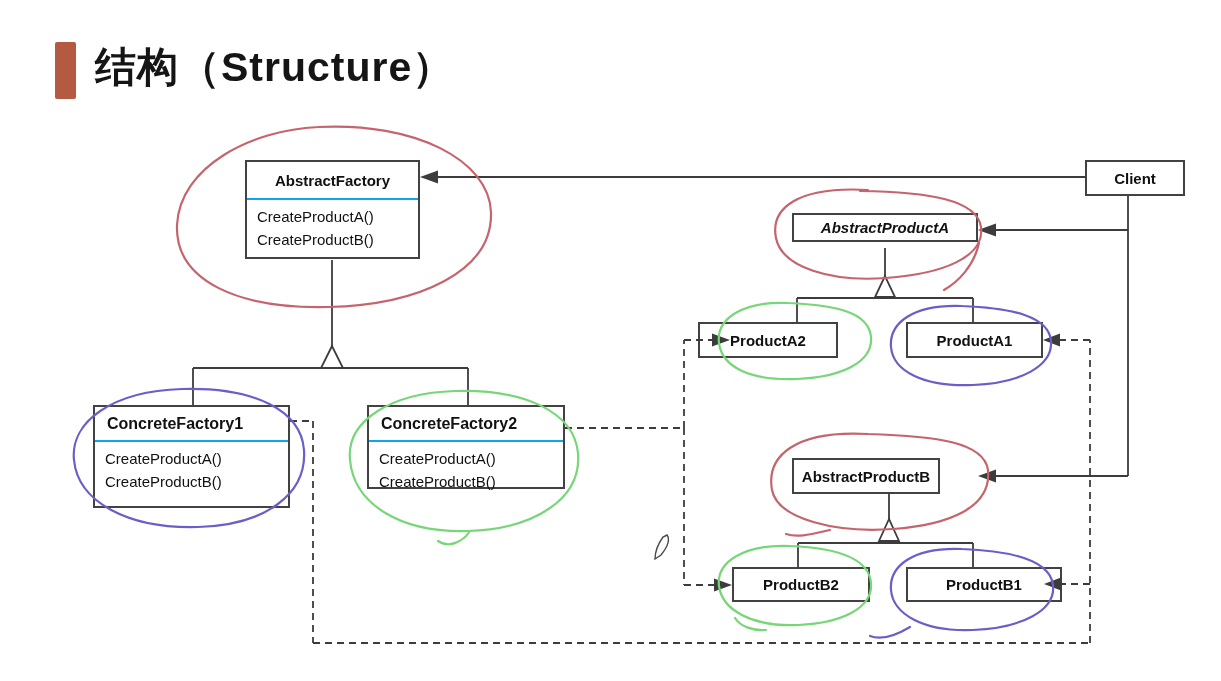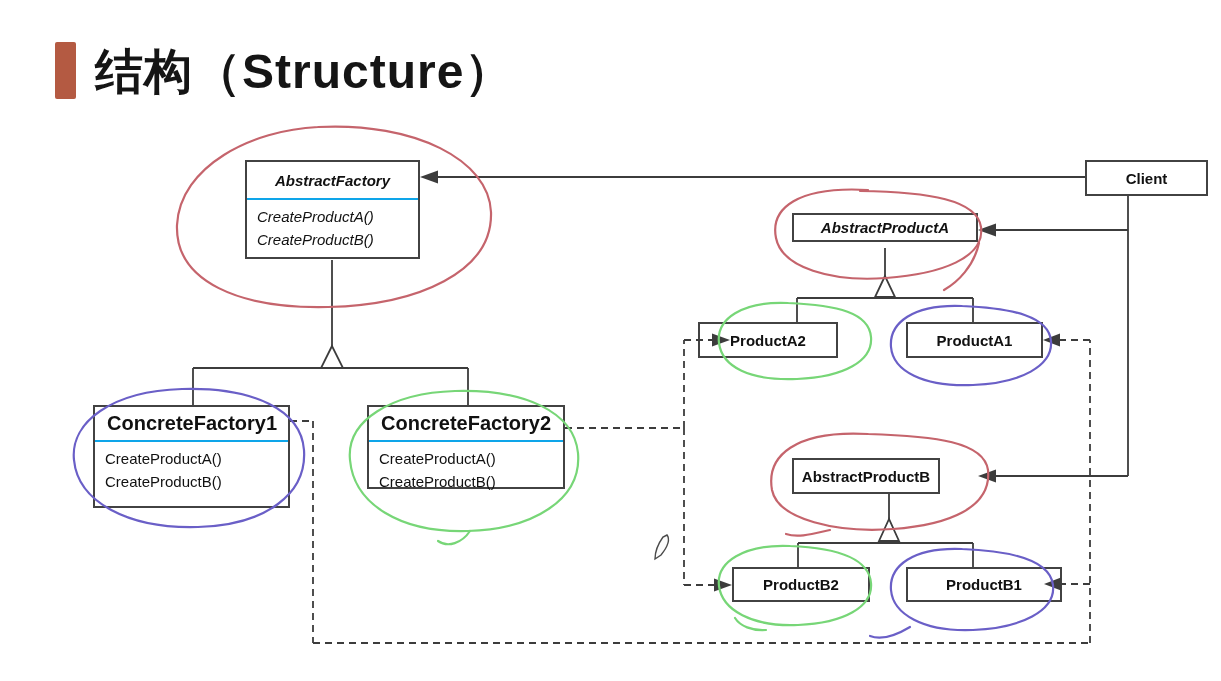--- a/index.html
+++ b/index.html
@@ -3,59 +3,59 @@
 <meta charset="utf-8">
 <style>
   html,body{margin:0;padding:0;background:#fff;}
   #stage{
     position:relative;width:1221px;height:681px;background:#ffffff;
     font-family:"Liberation Sans", sans-serif;overflow:hidden;
   }
   
   .accent-bar{position:absolute;left:55px;top:42px;width:21px;height:57px;border-radius:2px;}
   .slide-title{
-    position:absolute;left:95px;top:40px;font-size:48px;font-weight:bold;color:#151515;
+    position:absolute;left:95px;top:40px;font-size:41px;font-weight:bold;color:#151515;
     letter-spacing:1px;white-space:nowrap;
   }
   
   .uml-box{
     position:absolute;background:#ffffff;border:2px solid #424242;box-sizing:border-box;
     color:#111;
   }
   .uml-box .hdr{
     font-weight:bold;font-size:15px;display:flex;align-items:center;justify-content:center;
     box-sizing:border-box;
   }
-  .uml-box.left-hdr .hdr{justify-content:flex-start;padding-left:12px;font-size:20px;}
+  .uml-box.left-hdr .hdr{justify-content:flex-start;padding-left:12px;font-size:16px;}
   .uml-box .methods{
     border-top:2px solid #0ea5e9;padding:5px 0 0 10px;font-size:15px;line-height:23px;
     box-sizing:border-box;
   }
-  .uml-box.abstract .hdr,.uml-box.abstract .methods{font-style:italic;}
+  .uml-box.abstract .hdr,.uml-box.abstract .methods{}
   .uml-box.single{display:flex;align-items:center;justify-content:center;font-weight:bold;font-size:15px;}
   
   svg.overlay{position:absolute;left:0;top:0;pointer-events:none;}
 </style>
 </head>
 <body>
 
 <div id="stage">
 
   <div class="accent-bar" style="background: rgb(180, 90, 66);"></div>
   <div class="slide-title">结构（Structure）</div>
 
   <div class="uml-box abstract" style="left:245px;top:160px;width:175px;height:99px">
     <div class="hdr" style="height:36px">AbstractFactory</div>
     <div class="methods">
       <div>CreateProductA()</div>
       <div>CreateProductB()</div>
     </div>
   </div>
 
-  <div class="uml-box single" style="left:1085px;top:160px;width:123px;height:36px">
+  <div class="uml-box single" style="left:1085px;top:160px;width:100px;height:36px">
     <span>Client</span>
   </div>
 
   <div class="uml-box single abstract" style="left:792px;top:213px;width:186px;height:29px;font-style:italic">
     <span>AbstractProductA</span>
   </div>
 
   <div class="uml-box single" style="left:698px;top:322px;width:140px;height:36px">
     <span>ProductA2</span>
   </div>

